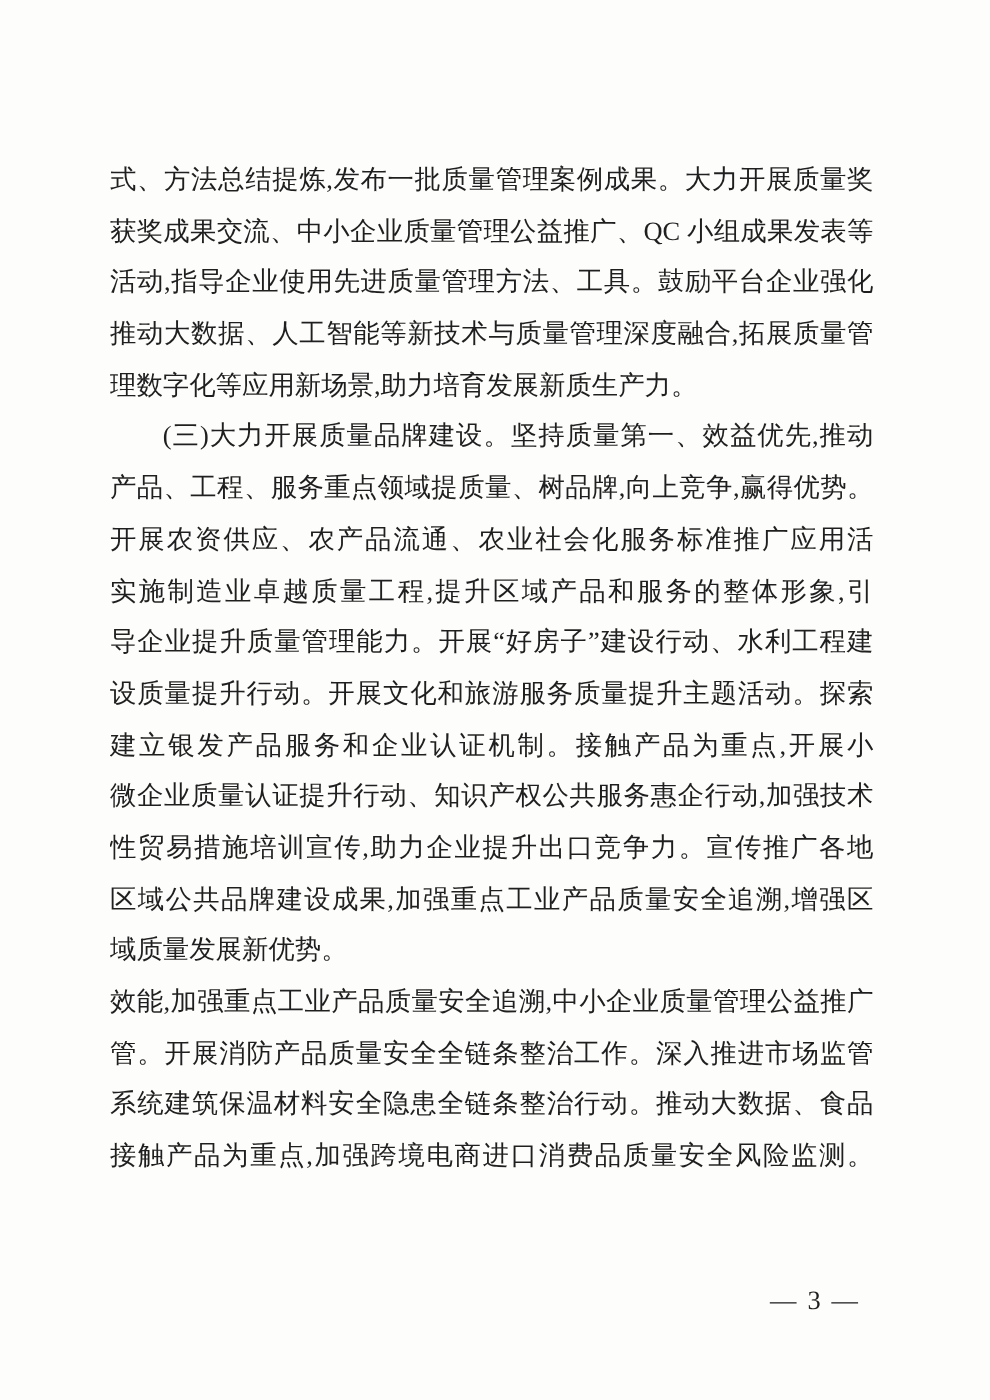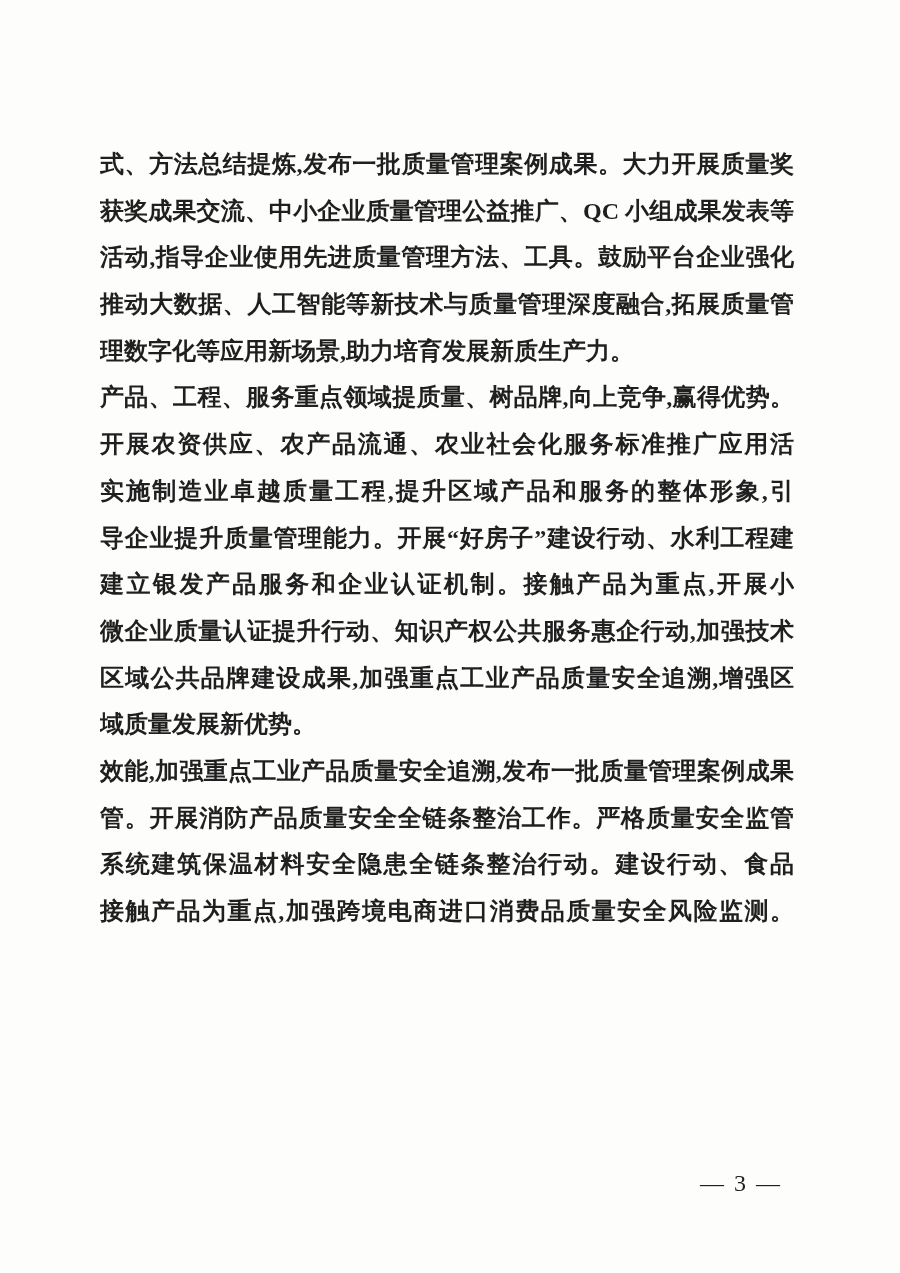--- a/index.html
+++ b/index.html
@@ -28,21 +28,20 @@
   .line {
     height: 46.7px;
     line-height: 46.7px;
     font-size: 24px;
     letter-spacing: 0;
     text-align: justify;
     text-justify: inter-character;
     text-align-last: left;
     white-space: normal;
     overflow: hidden;
-    font-weight: bold;
   }
   .line.fill {
     text-align-last: justify;
   }
   .line.indent {
     text-indent: 2em;
   }
   .page-number {
     position: absolute;
     right: 118px;
@@ -54,27 +53,30 @@
 </head>
 <body style="background: rgb(253, 253, 252); color: rgb(31, 31, 31);">
 
 <div class="sheet">
   <div class="text-block" id="lines-container">
       <div class="line fill">式、方法总结提炼,发布一批质量管理案例成果。大力开展质量奖</div>
       <div class="line fill">获奖成果交流、中小企业质量管理公益推广、QC 小组成果发表等</div>
       <div class="line fill">活动,指导企业使用先进质量管理方法、工具。鼓励平台企业强化</div>
       <div class="line fill">推动大数据、人工智能等新技术与质量管理深度融合,拓展质量管</div>
       <div class="line">理数字化等应用新场景,助力培育发展新质生产力。</div>
+      <div class="line fill indent">(三)大力开展质量品牌建设。坚持质量第一、效益优先,推动</div>
       <div class="line fill">产品、工程、服务重点领域提质量、树品牌,向上竞争,赢得优势。</div>
       <div class="line fill">开展农资供应、农产品流通、农业社会化服务标准推广应用活动。</div>
       <div class="line fill">实施制造业卓越质量工程,提升区域产品和服务的整体形象,引</div>
       <div class="line fill">导企业提升质量管理能力。开展“好房子”建设行动、水利工程建</div>
+      <div class="line fill">设质量提升行动。开展文化和旅游服务质量提升主题活动。探索</div>
       <div class="line fill">建立银发产品服务和企业认证机制。接触产品为重点,开展小</div>
       <div class="line fill">微企业质量认证提升行动、知识产权公共服务惠企行动,加强技术</div>
+      <div class="line fill">性贸易措施培训宣传,助力企业提升出口竞争力。宣传推广各地</div>
       <div class="line fill">区域公共品牌建设成果,加强重点工业产品质量安全追溯,增强区</div>
       <div class="line">域质量发展新优势。</div>
-      <div class="line fill">效能,加强重点工业产品质量安全追溯,发布一批质量管理案例成果</div>
-      <div class="line fill">管。开展消防产品质量安全全链条整治工作。严格质量安全监管</div>
-      <div class="line fill">系统建筑保温材料安全隐患全链条整治行动。建设行动、食品</div>
+      <div class="line fill">效能,加强重点工业产品质量安全追溯,中小企业质量管理公益推广</div>
+      <div class="line fill">管。开展消防产品质量安全全链条整治工作。深入推进市场监管</div>
+      <div class="line fill">系统建筑保温材料安全隐患全链条整治行动。推动大数据、食品</div>
       <div class="line fill">接触产品为重点,加强跨境电商进口消费品质量安全风险监测。</div>
     </div>
   <div class="page-number">— 3 —</div>
 </div>
 
 </body></html>

